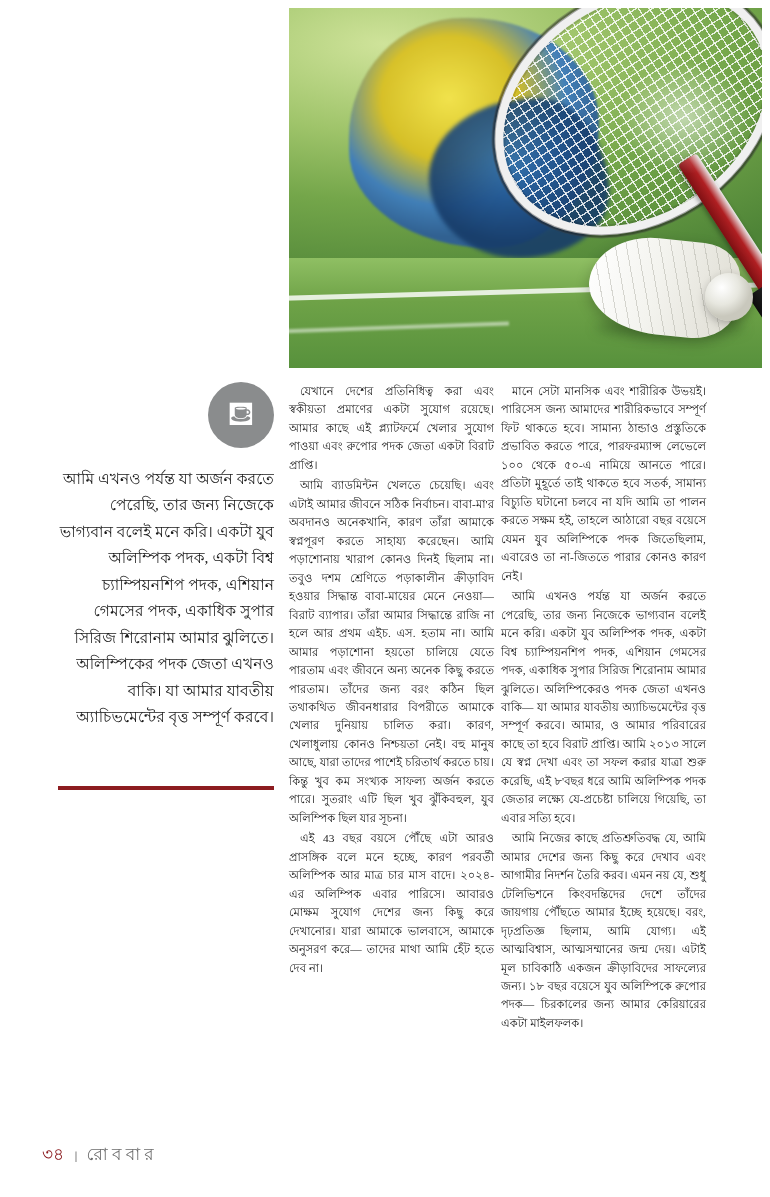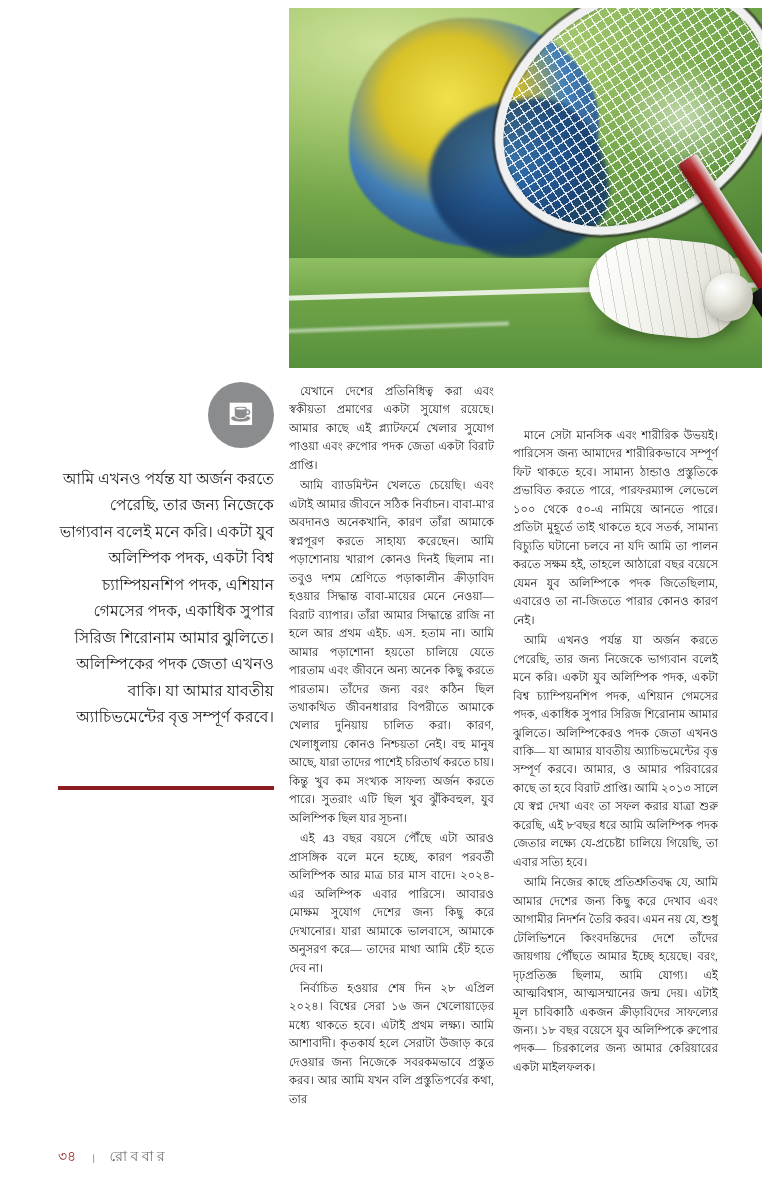--- a/index.html
+++ b/index.html
@@ -234,31 +234,31 @@
     width: 205px;
     font-size: 11.4px;
     line-height: 1.62;
     text-align: justify;
     color: #161616;
     letter-spacing: 0.05px;
   }
   .col p { margin: 0 0 2px 0; text-indent: 11px; }
   .col p.first { text-indent: 11px; }
   #col-mid { left: 289px; }
-  #col-right { left: 513px; margin-top: 44px; }
+  #col-right { left: 501px; }
 
   
   .footer {
     position: absolute;
-    left: 58px;
+    left: 42px;
     bottom: 28px;
     display: flex;
     align-items: center;
-    gap: 14px;
-    font-size: 14px;
+    gap: 8px;
+    font-size: 17px;
     color: #6d6d6d;
     font-family: "Liberation Serif", serif;
   }
   .footer .pg { color: #8c1c20; }
   .footer .sep { color: #a6a6a6; }
 </style>
 </head>
 <body>
 
 <div class="photo">
@@ -286,21 +286,20 @@
   <span>⛾</span>
 </div>
 
 <div class="pullquote">আমি এখনও পর্যন্ত যা অর্জন করতে পেরেছি, তার জন্য নিজেকে ভাগ্যবান বলেই মনে করি। একটা যুব অলিম্পিক পদক, একটা বিশ্ব চ্যাম্পিয়নশিপ পদক, এশিয়ান গেমসের পদক, একাধিক সুপার সিরিজ শিরোনাম আমার ঝুলিতে। অলিম্পিকের পদক জেতা এখনও বাকি। যা আমার যাবতীয় অ্যাচিভমেন্টের বৃত্ত সম্পূর্ণ করবে।</div>
 <div class="rule"></div>
 
 <div class="col" id="col-mid">
   <p class="first">যেখানে দেশের প্রতিনিধিত্ব করা এবং স্বকীয়তা প্রমাণের একটা সুযোগ রয়েছে। আমার কাছে এই প্ল্যাটফর্মে খেলার সুযোগ পাওয়া এবং রুপোর পদক জেতা একটা বিরাট প্রাপ্তি।</p>
   <p>আমি ব্যাডমিন্টন খেলতে চেয়েছি। এবং এটাই আমার জীবনে সঠিক নির্বাচন। বাবা-মা'র অবদানও অনেকখানি, কারণ তাঁরা আমাকে স্বপ্নপূরণ করতে সাহায্য করেছেন। আমি পড়াশোনায় খারাপ কোনও দিনই ছিলাম না। তবুও দশম শ্রেণিতে পড়াকালীন ক্রীড়াবিদ হওয়ার সিদ্ধান্ত বাবা-মায়ের মেনে নেওয়া— বিরাট ব্যাপার। তাঁরা আমার সিদ্ধান্তে রাজি না হলে আর প্রথম এইচ. এস. হতাম না। আমি আমার পড়াশোনা হয়তো চালিয়ে যেতে পারতাম এবং জীবনে অন্য অনেক কিছু করতে পারতাম। তাঁদের জন্য বরং কঠিন ছিল তথাকথিত জীবনধারার বিপরীতে আমাকে খেলার দুনিয়ায় চালিত করা। কারণ, খেলাধুলায় কোনও নিশ্চয়তা নেই। বহু মানুষ আছে, যারা তাদের পাশেই চরিতার্থ করতে চায়। কিন্তু খুব কম সংখ্যক সাফল্য অর্জন করতে পারে। সুতরাং এটি ছিল খুব ঝুঁকিবহুল, যুব অলিম্পিক ছিল যার সূচনা।</p>
   <p>এই 43 বছর বয়সে পৌঁছে এটা আরও প্রাসঙ্গিক বলে মনে হচ্ছে, কারণ পরবর্তী অলিম্পিক আর মাত্র চার মাস বাদে। ২০২৪-এর অলিম্পিক এবার পারিসে। আবারও মোক্ষম সুযোগ দেশের জন্য কিছু করে দেখানোর। যারা আমাকে ভালবাসে, আমাকে অনুসরণ করে— তাদের মাথা আমি হেঁট হতে দেব না।</p>
-  <p>নির্বাচিত হওয়ার শেষ দিন ২৮ এপ্রিল ২০২৪। বিশ্বের সেরা ১৬ জন খেলোয়াড়ের মধ্যে থাকতে হবে। এটাই প্রথম লক্ষ্য। আমি আশাবাদী। কৃতকার্য হলে সেরাটা উজাড় করে দেওয়ার জন্য নিজেকে সবরকমভাবে প্রস্তুত করব। আর আমি যখন বলি প্রস্তুতিপর্বের কথা, তার</p>
 </div>
 
 <div class="col" id="col-right">
   <p class="first">মানে সেটা মানসিক এবং শারীরিক উভয়ই। পারিসেস জন্য আমাদের শারীরিকভাবে সম্পূর্ণ ফিট থাকতে হবে। সামান্য ঠান্ডাও প্রস্তুতিকে প্রভাবিত করতে পারে, পারফরম্যান্স লেভেলে ১০০ থেকে ৫০-এ নামিয়ে আনতে পারে। প্রতিটা মুহূর্তে তাই থাকতে হবে সতর্ক, সামান্য বিচ্যুতি ঘটানো চলবে না যদি আমি তা পালন করতে সক্ষম হই, তাহলে আঠারো বছর বয়েসে যেমন যুব অলিম্পিকে পদক জিতেছিলাম, এবারেও তা না-জিততে পারার কোনও কারণ নেই।</p>
   <p>আমি এখনও পর্যন্ত যা অর্জন করতে পেরেছি, তার জন্য নিজেকে ভাগ্যবান বলেই মনে করি। একটা যুব অলিম্পিক পদক, একটা বিশ্ব চ্যাম্পিয়নশিপ পদক, এশিয়ান গেমসের পদক, একাধিক সুপার সিরিজ শিরোনাম আমার ঝুলিতে। অলিম্পিকেরও পদক জেতা এখনও বাকি— যা আমার যাবতীয় অ্যাচিভমেন্টের বৃত্ত সম্পূর্ণ করবে। আমার, ও আমার পরিবারের কাছে তা হবে বিরাট প্রাপ্তি। আমি ২০১৩ সালে যে স্বপ্ন দেখা এবং তা সফল করার যাত্রা শুরু করেছি, এই ৮'বছর ধরে আমি অলিম্পিক পদক জেতার লক্ষ্যে যে-প্রচেষ্টা চালিয়ে গিয়েছি, তা এবার সত্যি হবে।</p>
   <p>আমি নিজের কাছে প্রতিশ্রুতিবদ্ধ যে, আমি আমার দেশের জন্য কিছু করে দেখাব এবং আগামীর নিদর্শন তৈরি করব। এমন নয় যে, শুধু টেলিভিশনে কিংবদন্তিদের দেশে তাঁদের জায়গায় পৌঁছতে আমার ইচ্ছে হয়েছে। বরং, দৃঢ়প্রতিজ্ঞ ছিলাম, আমি যোগ্য। এই আত্মবিশ্বাস, আত্মসম্মানের জন্ম দেয়। এটাই মূল চাবিকাঠি একজন ক্রীড়াবিদের সাফল্যের জন্য। ১৮ বছর বয়েসে যুব অলিম্পিকে রুপোর পদক— চিরকালের জন্য আমার কেরিয়ারের একটা মাইলফলক।</p>
 </div>
 
 <div class="footer">
   <span class="pg">৩৪</span>

